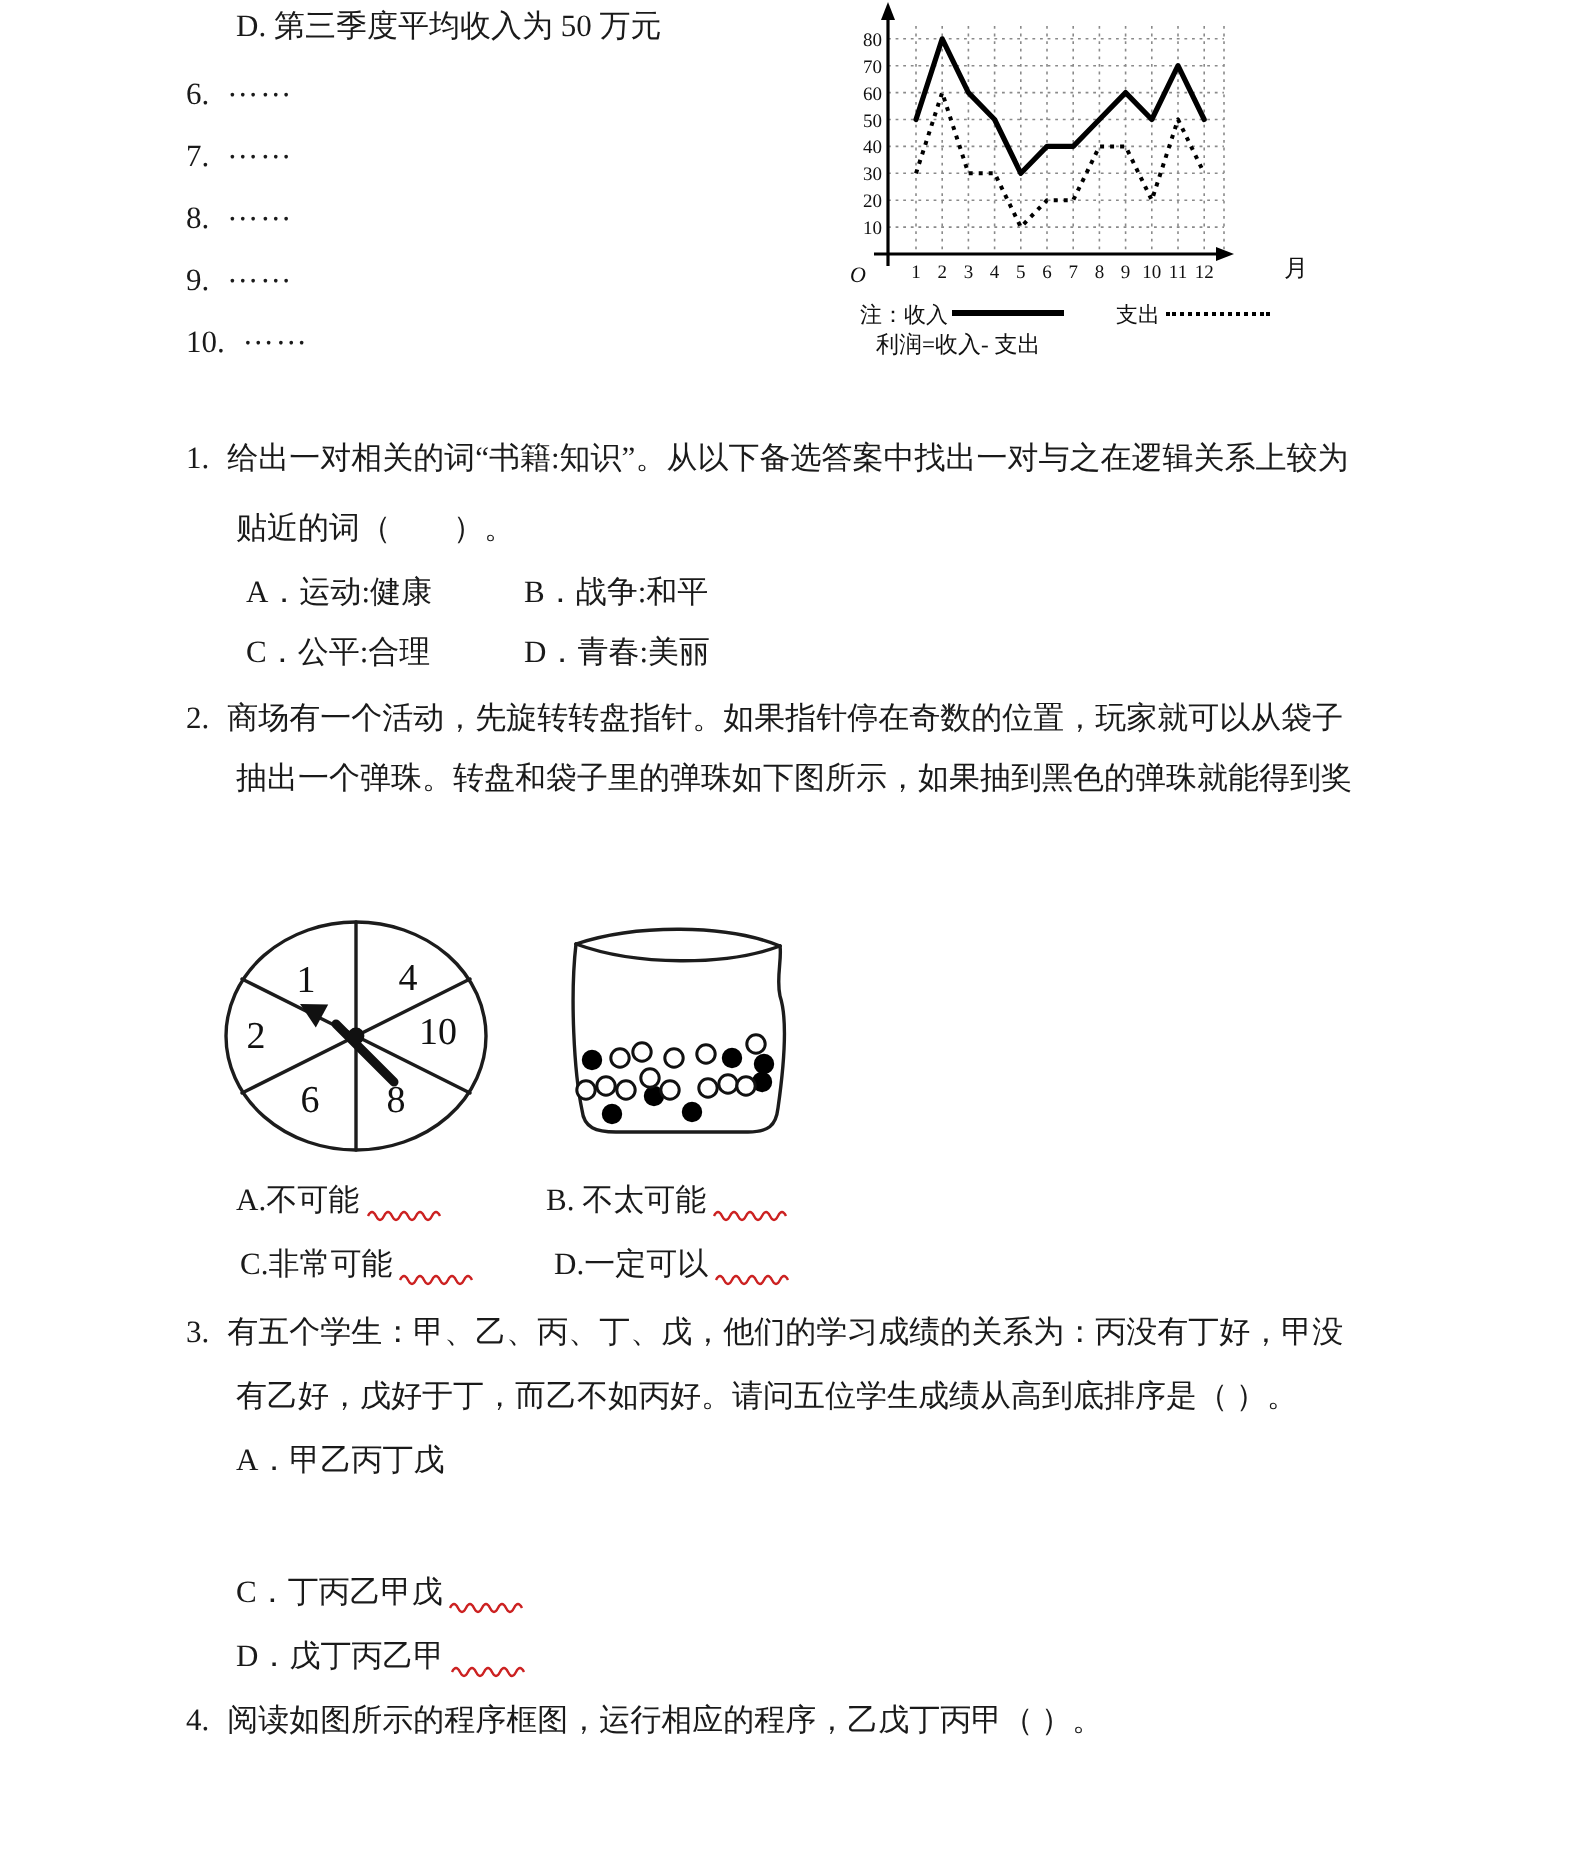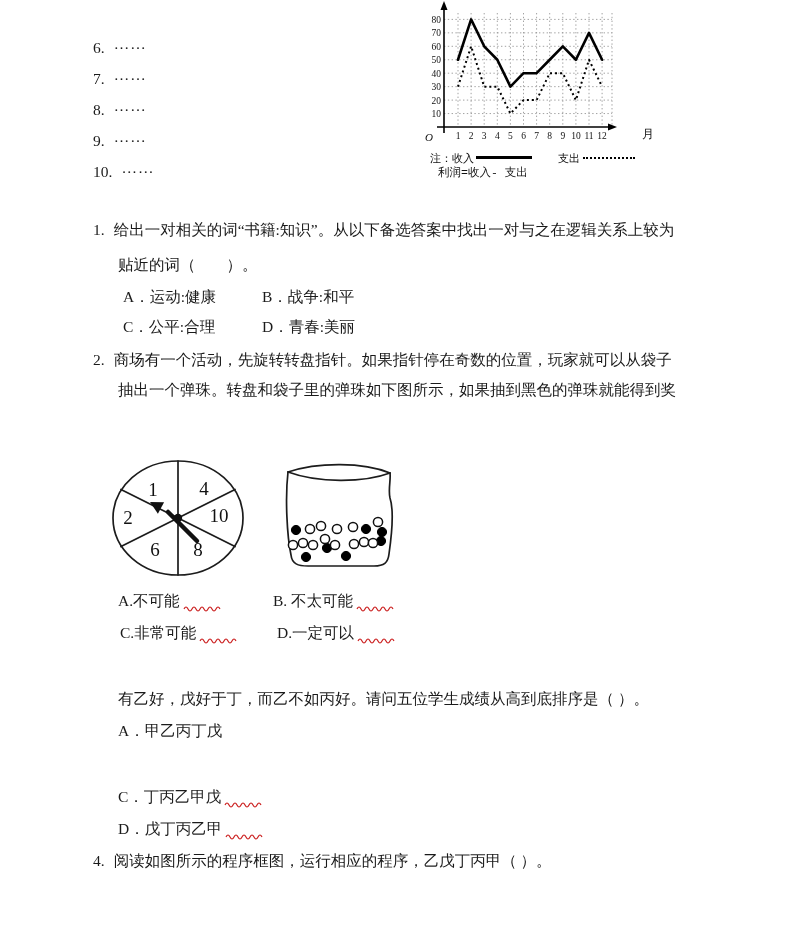--- a/index.html
+++ b/index.html
@@ -7,21 +7,21 @@
     position:relative;width:788px;height:928px;background:#ffffff;overflow:hidden;
     font-family:"Liberation Serif","DejaVu Serif",serif;
     color:#1a1a1a;font-size:15.5px;line-height:20px;
   }
   .line{position:absolute;white-space:nowrap;}
   .qn{display:inline-block;margin-right:9px;}
   .sec{font-weight:bold;}
   .dots{position:relative;top:-4px;letter-spacing:1px;}
   .chart-block{position:absolute;left:420px;top:0;width:260px;height:185px;}
   .chart-legend{position:absolute;left:10px;top:148px;white-space:nowrap;font-size:11px;color:#111;}
-  .chart-note{position:absolute;left:18px;top:163px;white-space:nowrap;font-size:11.5px;color:#111;font-family:Liberation Mono, monospace;}
+  .chart-note{position:absolute;left:18px;top:163px;white-space:nowrap;font-size:11.5px;color:#111;}
   .solid-sample{display:inline-block;width:56px;border-top:3px solid #000;vertical-align:middle;margin:0 2px 3px 2px;}
   .dotted-sample{display:inline-block;width:52px;border-top:2px dotted #000;vertical-align:middle;margin:0 2px 3px 3px;}
   .legend-gap{display:inline-block;width:24px;}
   
   .grid{stroke:#8a8a8a;stroke-width:0.8;stroke-dasharray:1.4 2.4;fill:none;}
   .axis{stroke:#000;stroke-width:1.6;}
   .axisfill{fill:#000;stroke:none;}
   .ylab{font-size:9.5px;text-anchor:end;fill:#111;font-family:"Liberation Serif",serif;}
   .xlab{font-size:9.5px;text-anchor:middle;fill:#111;font-family:"Liberation Serif",serif;}
   .olab{font-size:11px;font-style:italic;text-anchor:middle;fill:#111;font-family:"Liberation Serif",serif;}
@@ -34,20 +34,21 @@
   .spin-num{font-size:19px;text-anchor:middle;fill:#111;font-family:"Liberation Serif",serif;}
   .marble-w{fill:#fff;stroke:#111;stroke-width:1.5;}
   .marble-b{fill:#000;stroke:#000;stroke-width:1;}
   .squiggle{display:inline-block;position:relative;top:6px;margin-left:3px;}
 </style>
 </head>
 <body>
 
 <div class="page">
 
+  <div class="line" style="left:118px;top:4px">D. 第三季度平均收入为 50 万元</div>
 
   <div class="line" style="left:93px;top:38px"><span class="qn">6.</span><span class="dots">……</span></div>
   <div class="line" style="left:93px;top:69px"><span class="qn">7.</span><span class="dots">……</span></div>
   <div class="line" style="left:93px;top:100px"><span class="qn">8.</span><span class="dots">……</span></div>
   <div class="line" style="left:93px;top:131px"><span class="qn">9.</span><span class="dots">……</span></div>
   <div class="line" style="left:93px;top:162px"><span class="qn">10.</span><span class="dots">……</span></div>
 
   <div class="chart-block">
     <svg id="chart-svg" width="250" height="145">
         <line x1="24" y1="113.55" x2="192" y2="113.55" class="grid"></line>
@@ -164,20 +165,21 @@
   <div class="line" style="left:273px;top:591px"><span>B. 不太可能</span><span class="squiggle"><svg width="40" height="8">
           <path d="M1 5 Q3 1 5 5 T9 5 T13 5 T17 5 T21 5 T25 5 T29 5 T33 5 T37 5" stroke="#cc2222" stroke-width="1.2" fill="none"></path>
         </svg></span></div>
   <div class="line" style="left:120px;top:623px"><span>C.非常可能</span><span class="squiggle"><svg width="40" height="8">
           <path d="M1 5 Q3 1 5 5 T9 5 T13 5 T17 5 T21 5 T25 5 T29 5 T33 5 T37 5" stroke="#cc2222" stroke-width="1.2" fill="none"></path>
         </svg></span></div>
   <div class="line" style="left:277px;top:623px"><span>D.一定可以</span><span class="squiggle"><svg width="40" height="8">
           <path d="M1 5 Q3 1 5 5 T9 5 T13 5 T17 5 T21 5 T25 5 T29 5 T33 5 T37 5" stroke="#cc2222" stroke-width="1.2" fill="none"></path>
         </svg></span></div>
 
+  <div class="line" style="left:93px;top:657px"><span class="qn">3.</span><span>有五个学生：甲、乙、丙、丁、戊，他们的学习成绩的关系为：丙没有丁好，甲没</span></div>
   <div class="line" style="left:118px;top:689px">有乙好，戊好于丁，而乙不如丙好。请问五位学生成绩从高到底排序是（ ）。</div>
   <div class="line" style="left:118px;top:721px"><span>A．甲乙丙丁戊</span></div>
   <div class="line" style="left:118px;top:787px"><span>C．丁丙乙甲戊</span><span class="squiggle"><svg width="40" height="8">
           <path d="M1 5 Q3 1 5 5 T9 5 T13 5 T17 5 T21 5 T25 5 T29 5 T33 5 T37 5" stroke="#cc2222" stroke-width="1.2" fill="none"></path>
         </svg></span></div>
   <div class="line" style="left:118px;top:819px"><span>D．戊丁丙乙甲</span><span class="squiggle"><svg width="40" height="8">
           <path d="M1 5 Q3 1 5 5 T9 5 T13 5 T17 5 T21 5 T25 5 T29 5 T33 5 T37 5" stroke="#cc2222" stroke-width="1.2" fill="none"></path>
         </svg></span></div>
 
   <div class="line" style="left:93px;top:851px"><span class="qn">4.</span><span>阅读如图所示的程序框图，运行相应的程序，乙戊丁丙甲（ ）。</span></div>

